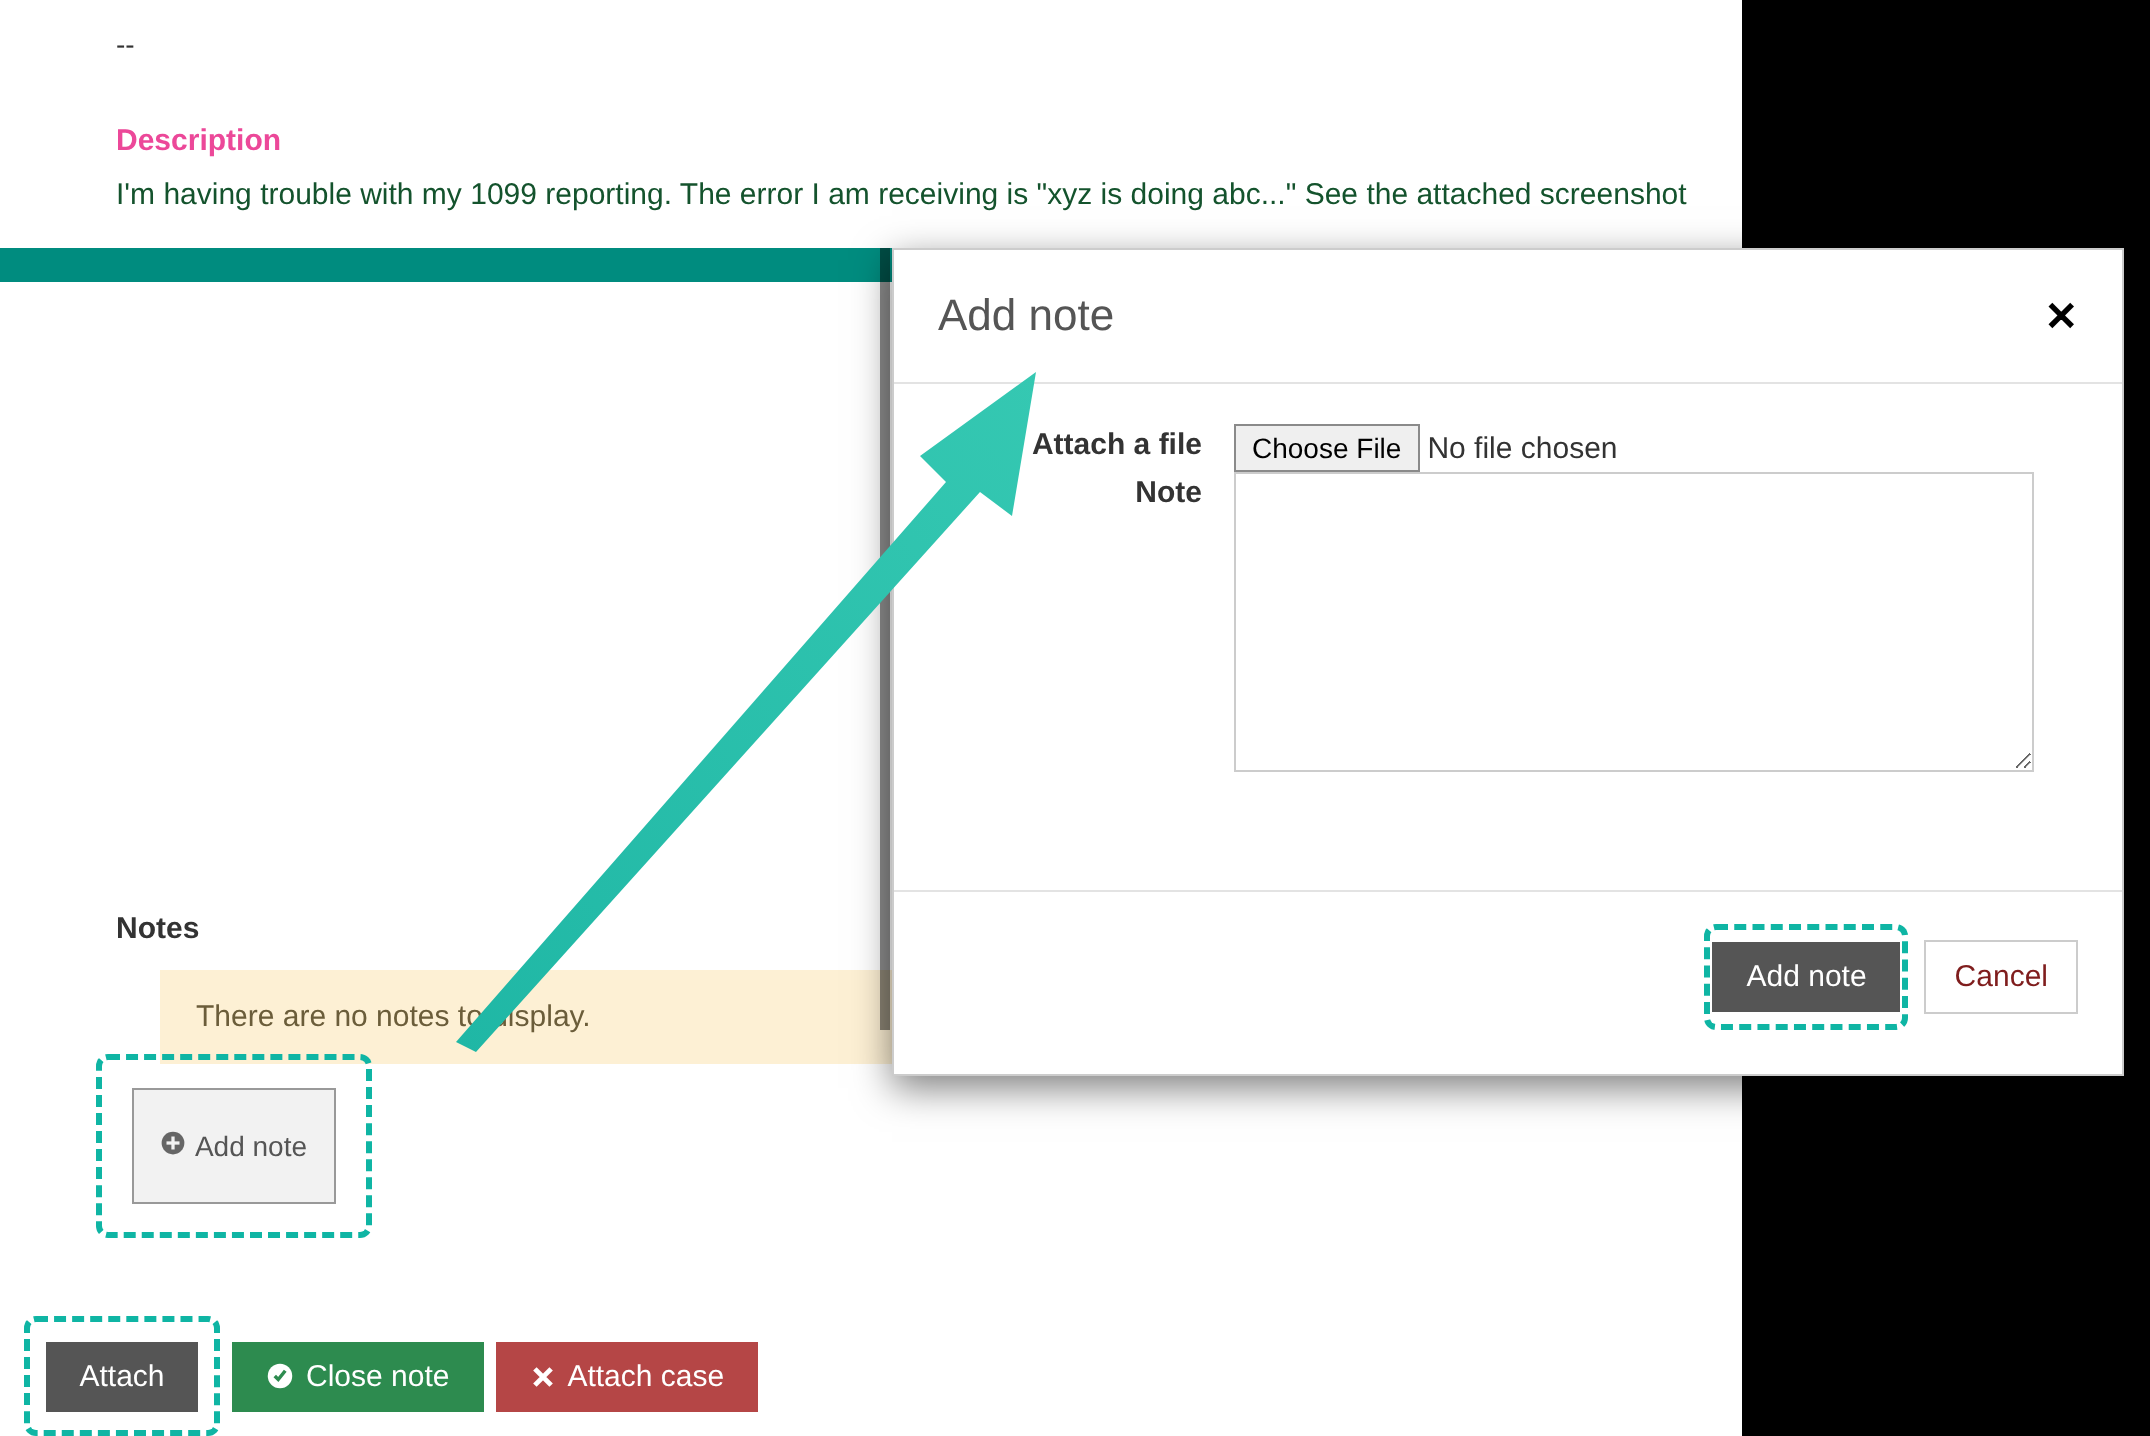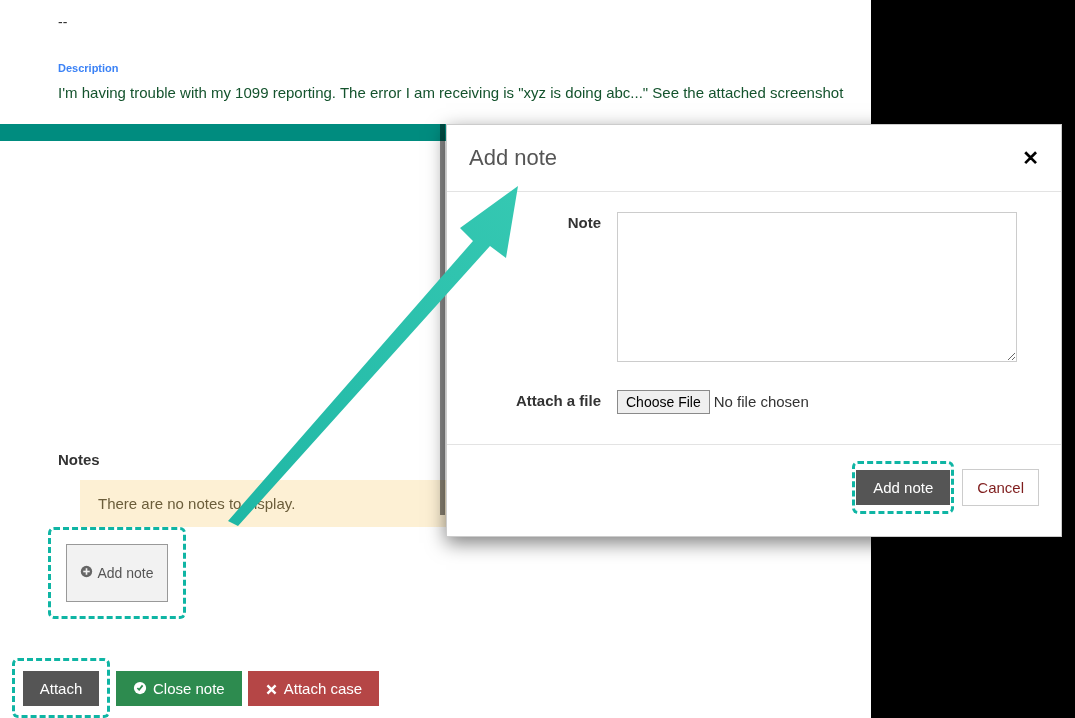--- a/index.html
+++ b/index.html
@@ -34,22 +34,22 @@
       width: 871px;
       padding: 14px 0 0 58px;
     }
     .double-dash {
       color: #333;
       font-size: 14px;
       margin-bottom: 32px;
     }
     .desc-heading {
       font-weight: bold;
-      color: #3b82f6;
-      font-size: 11px;
+      color: #ec4899;
+      font-size: 15px;
       margin-bottom: 10px;
     }
     .desc-body {
       color: #14532d;
       font-size: 15px;
       margin-bottom: 350px;
     }
     .notes-heading {
       font-weight: bold;
       color: #333;
@@ -304,30 +304,30 @@
 <div class="modal-shadow-left"></div>
 
 <div class="modal">
   <div class="modal-header">
     <span class="modal-title">Add note</span>
     <button class="modal-close" aria-label="close">
       <span>✕</span>
     </button>
   </div>
   <div class="modal-body">
+    <div class="form-row" style="margin-bottom:0;">
+      <div class="form-label">Attach a file</div>
+      <div class="form-control-wrap file-input">
+        <span class="file-btn">Choose File</span><span class="file-text">No file chosen</span>
+      </div>
+    </div>
     <div class="form-row">
       <div class="form-label">Note</div>
       <div class="form-control-wrap">
         <textarea class="note-textarea" style=""></textarea>
-      </div>
-    </div>
-    <div class="form-row" style="margin-bottom:0;">
-      <div class="form-label">Attach a file</div>
-      <div class="form-control-wrap file-input">
-        <span class="file-btn">Choose File</span><span class="file-text">No file chosen</span>
       </div>
     </div>
   </div>
   <div class="modal-footer">
     <div class="dashed-box submit-box">
       <button class="btn btn-gray">
         <span>Add note</span>
       </button>
     </div>
     <button class="btn-cancel">

